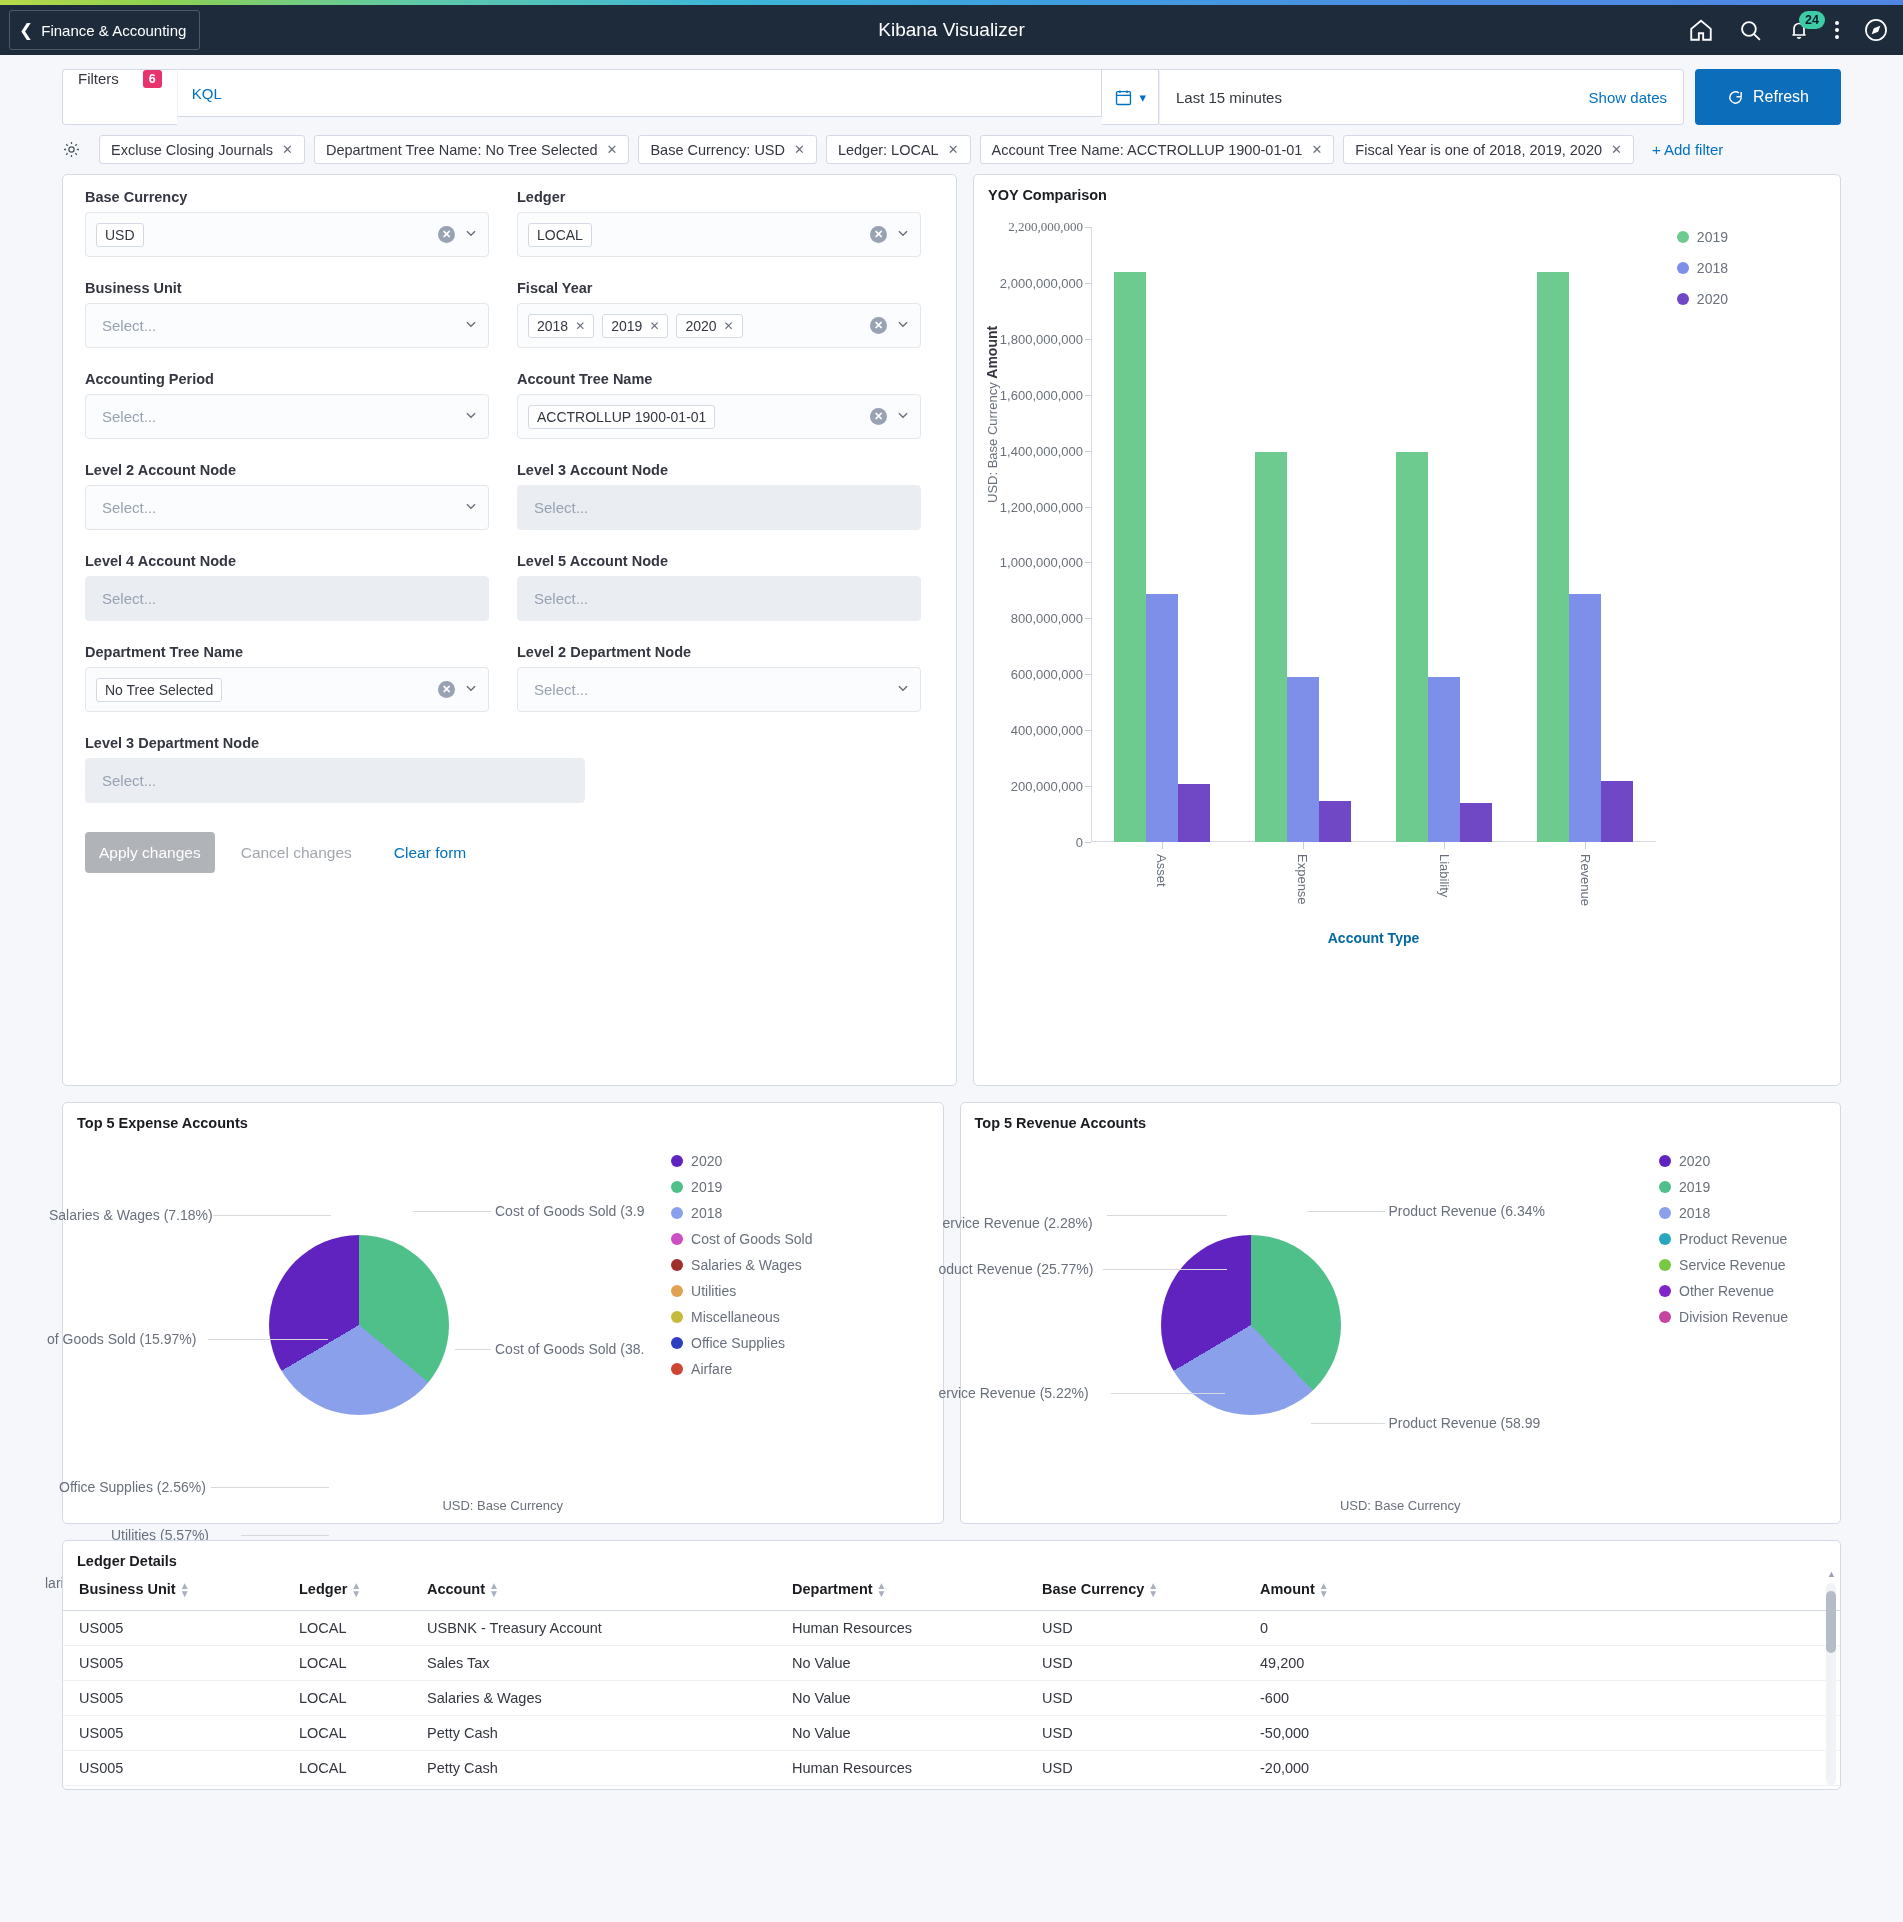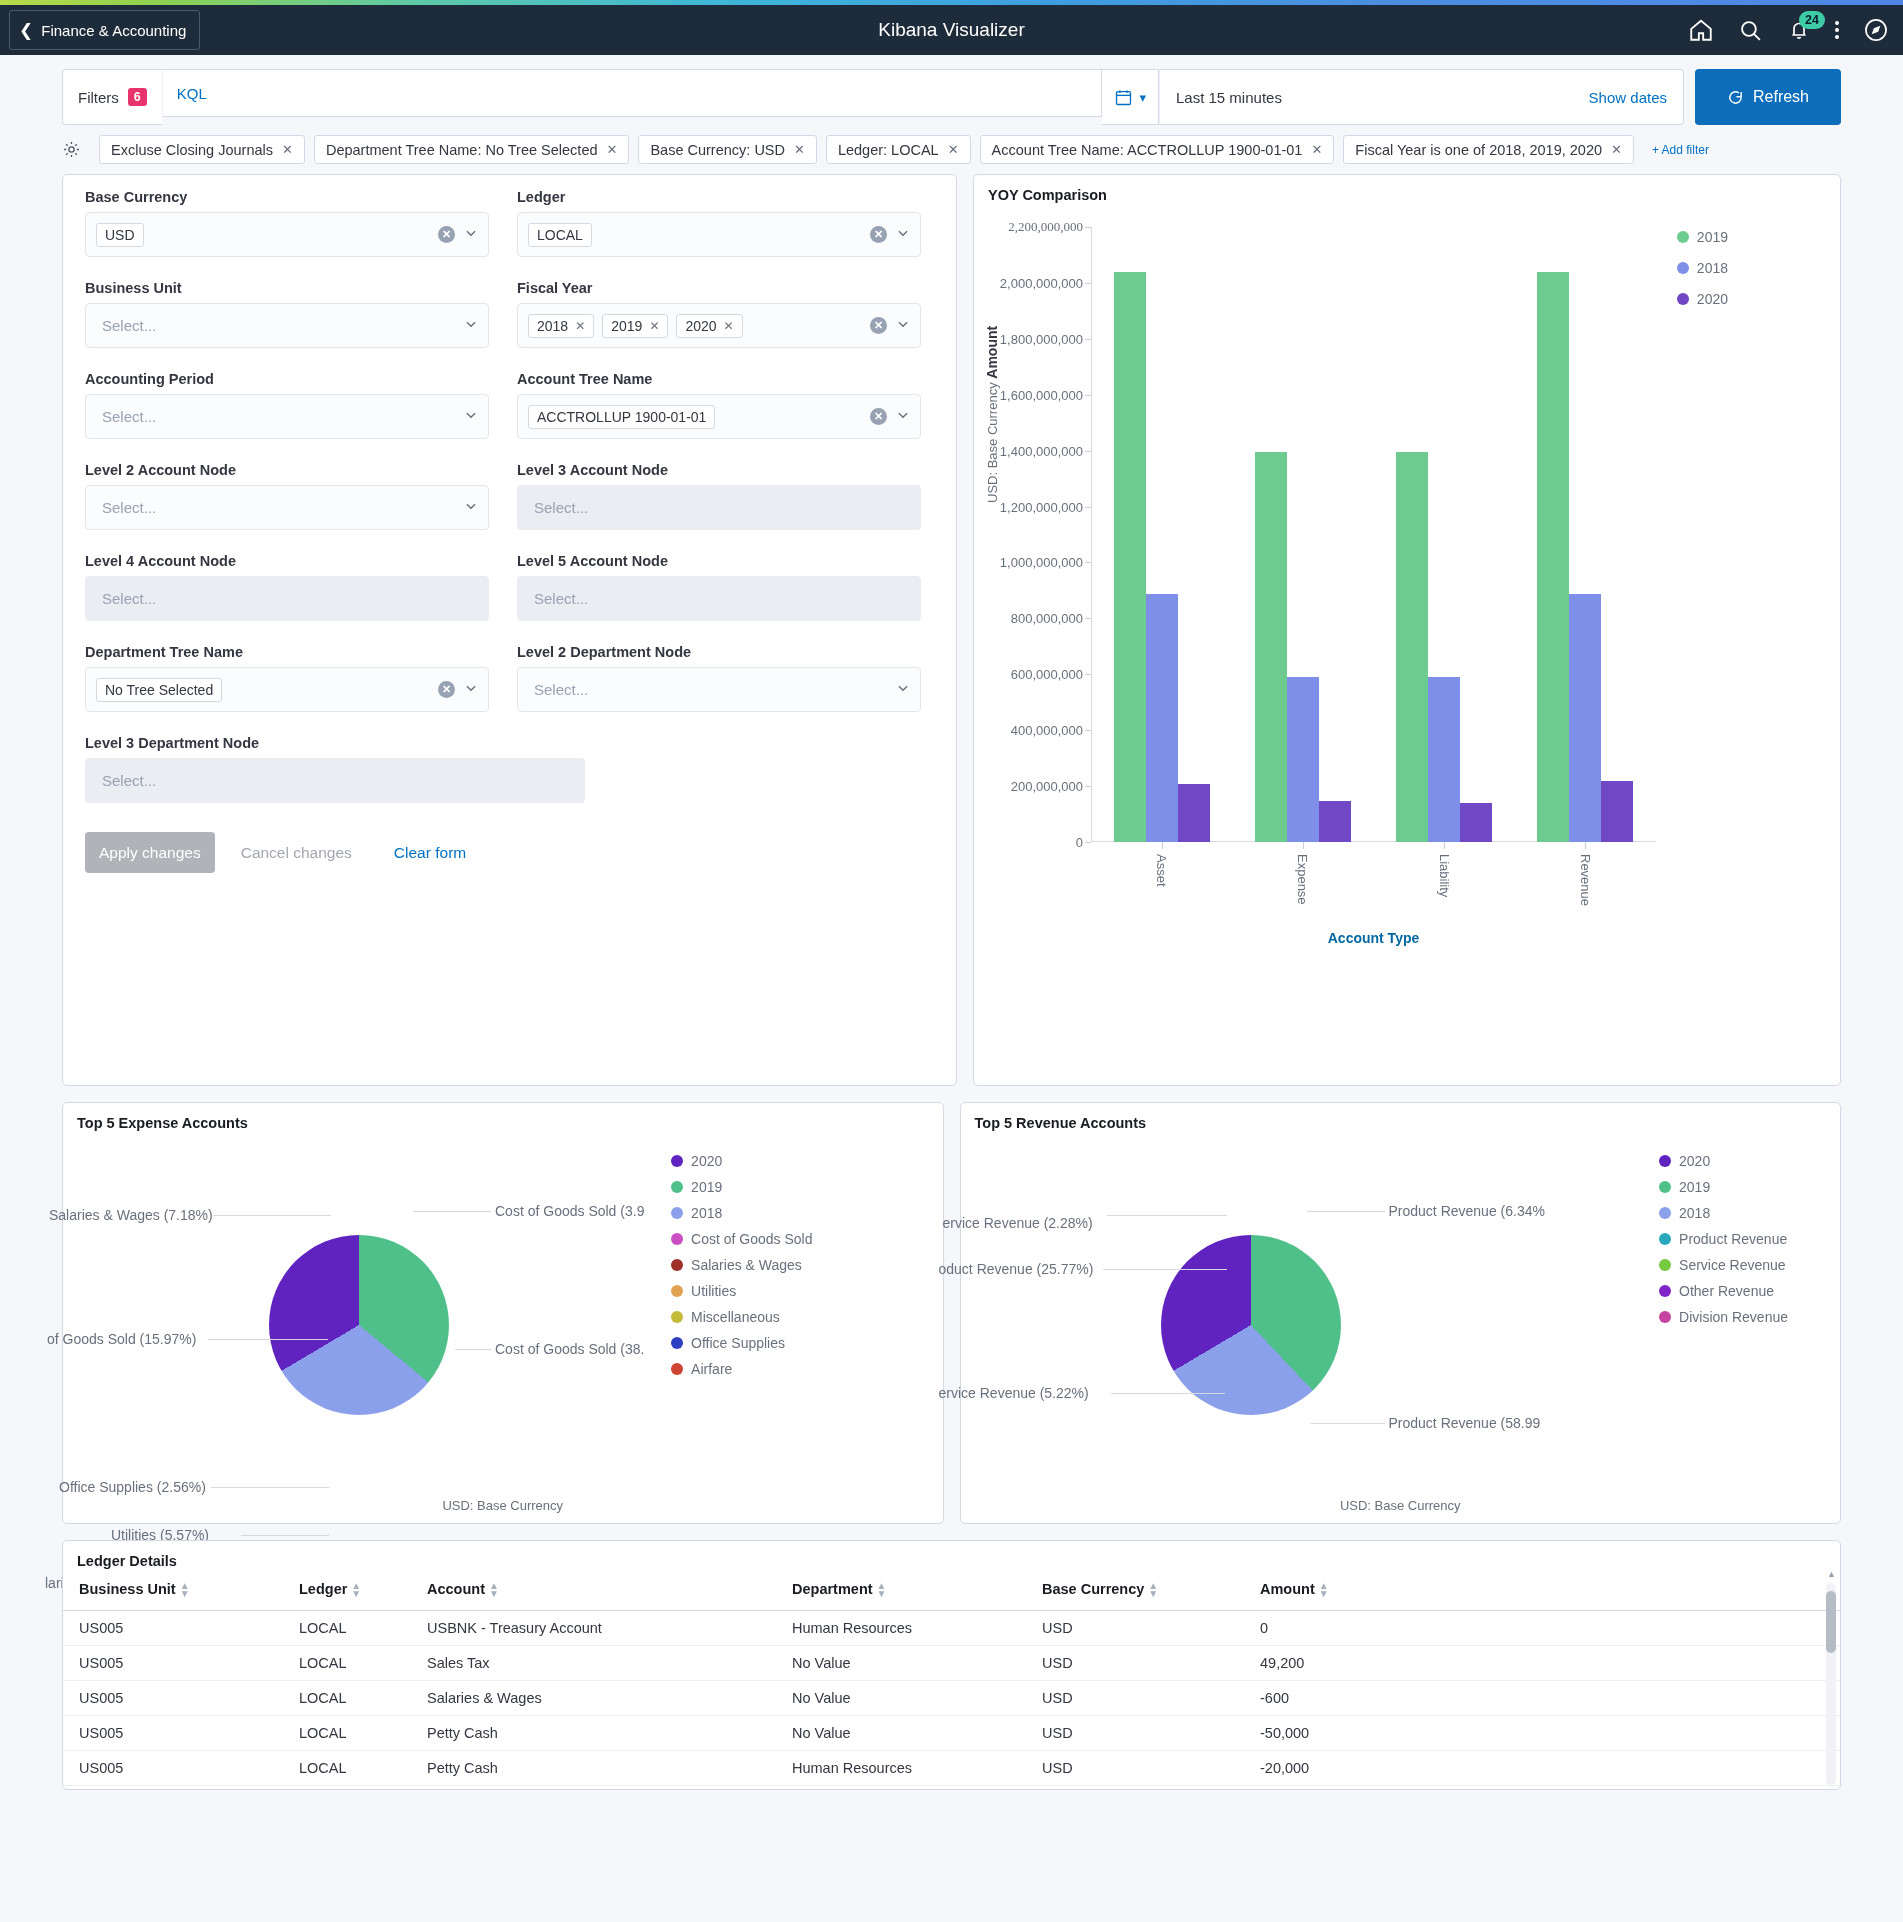--- a/index.html
+++ b/index.html
@@ -23,21 +23,21 @@
   .abicon { color: #fff; display: flex; align-items: center; cursor: pointer; position: relative; }
   #bell-badge { position: absolute; left: 12px; top: -7px; background: #3dcca6; color: #0b1b2b;
     font-size: 12.5px; font-weight: bold; border-radius: 11px; padding: 2px 6px; min-width: 24px; text-align: center; }
   #kebab { display: flex; flex-direction: column; gap: 3px; cursor: pointer; }
   #kebab i { width: 4px; height: 4px; background: #fff; border-radius: 50%; display: block; }
 
   
   #querybar-wrap { padding: 14px 62px 0 62px; }
   #querybar { display: flex; align-items: stretch; gap: 0; }
   #filters-btn { background: #fff; border: 1px solid #d3dae6; border-right: none; border-radius: 4px 0 0 4px;
-    display: flex; align-items: center; gap: 9px; padding: 0 15px; font-size: 15px; color: #343741; cursor: pointer; }
+    display: flex; align-items: flex-start; gap: 24px; padding: 0 15px; font-size: 15px; color: #343741; cursor: pointer; }
   #filters-count { background: #e7336e; color: #fff; border-radius: 3px; font-size: 12.5px; font-weight: bold;
     padding: 1px 6px; line-height: 16px; }
   #search-box { flex: 1; background: #fff; border: 1px solid #d3dae6; border-left: 1px solid #eef1f6;
     display: flex; align-items: center; padding: 0 14px; height: 48px; }
   #search-input { border: none; outline: none; flex: 1; font-size: 15px; font-family: inherit; color: #343741; background: transparent; }
   #search-input::placeholder { color: #69707d; }
   #kql-label { color: #0071c2; font-size: 15px; cursor: pointer; }
   #date-icon-btn { background: #fff; border: 1px solid #d3dae6; border-left: none; display: flex; align-items: center;
     gap: 6px; padding: 0 12px; cursor: pointer; color: #0071c2; }
   #timebox { background: #fff; border: 1px solid #d3dae6; border-left: 1px solid #eef1f6; border-radius: 0 4px 4px 0;
@@ -48,21 +48,21 @@
     display: flex; align-items: center; justify-content: center; gap: 9px; width: 146px; height: 56px;
     font-size: 16px; font-family: inherit; cursor: pointer; }
 
   
   #filterbar { display: flex; align-items: center; gap: 9px; padding: 10px 62px 0 62px; flex-wrap: nowrap; }
   #filter-gear { color: #4a5663; display: flex; align-items: center; }
   .filter-pill { background: #fff; border: 1px solid #d3dae6; border-radius: 3px; height: 29px;
     display: flex; align-items: center; gap: 9px; padding: 0 11px; font-size: 14.5px; color: #343741;
     white-space: nowrap; cursor: pointer; }
   .filter-pill .x { color: #69707d; font-size: 13px; }
-  #add-filter { color: #0071c2; font-size: 12px; margin-left: 9px; cursor: pointer; white-space: nowrap; }
+  #add-filter { color: #0071c2; font-size: 15px; margin-left: 9px; cursor: pointer; white-space: nowrap; }
 
   
   #grid { padding: 10px 62px 0 62px; display: flex; flex-direction: column; gap: 16px; }
   .row { display: flex; gap: 16px; }
   .panel { background: #fff; border: 1px solid #d3dae6; border-radius: 5px; position: relative; }
   .panel-title { font-size: 14.5px; font-weight: bold; color: #1a1c21; padding: 12px 0 0 14px; }
 
   
   #form-panel { flex: 0 0 895px; height: 912px; padding: 14px 22px 0 22px; }
   .form-grid { display: flex; flex-wrap: wrap; column-gap: 28px; row-gap: 0; }

